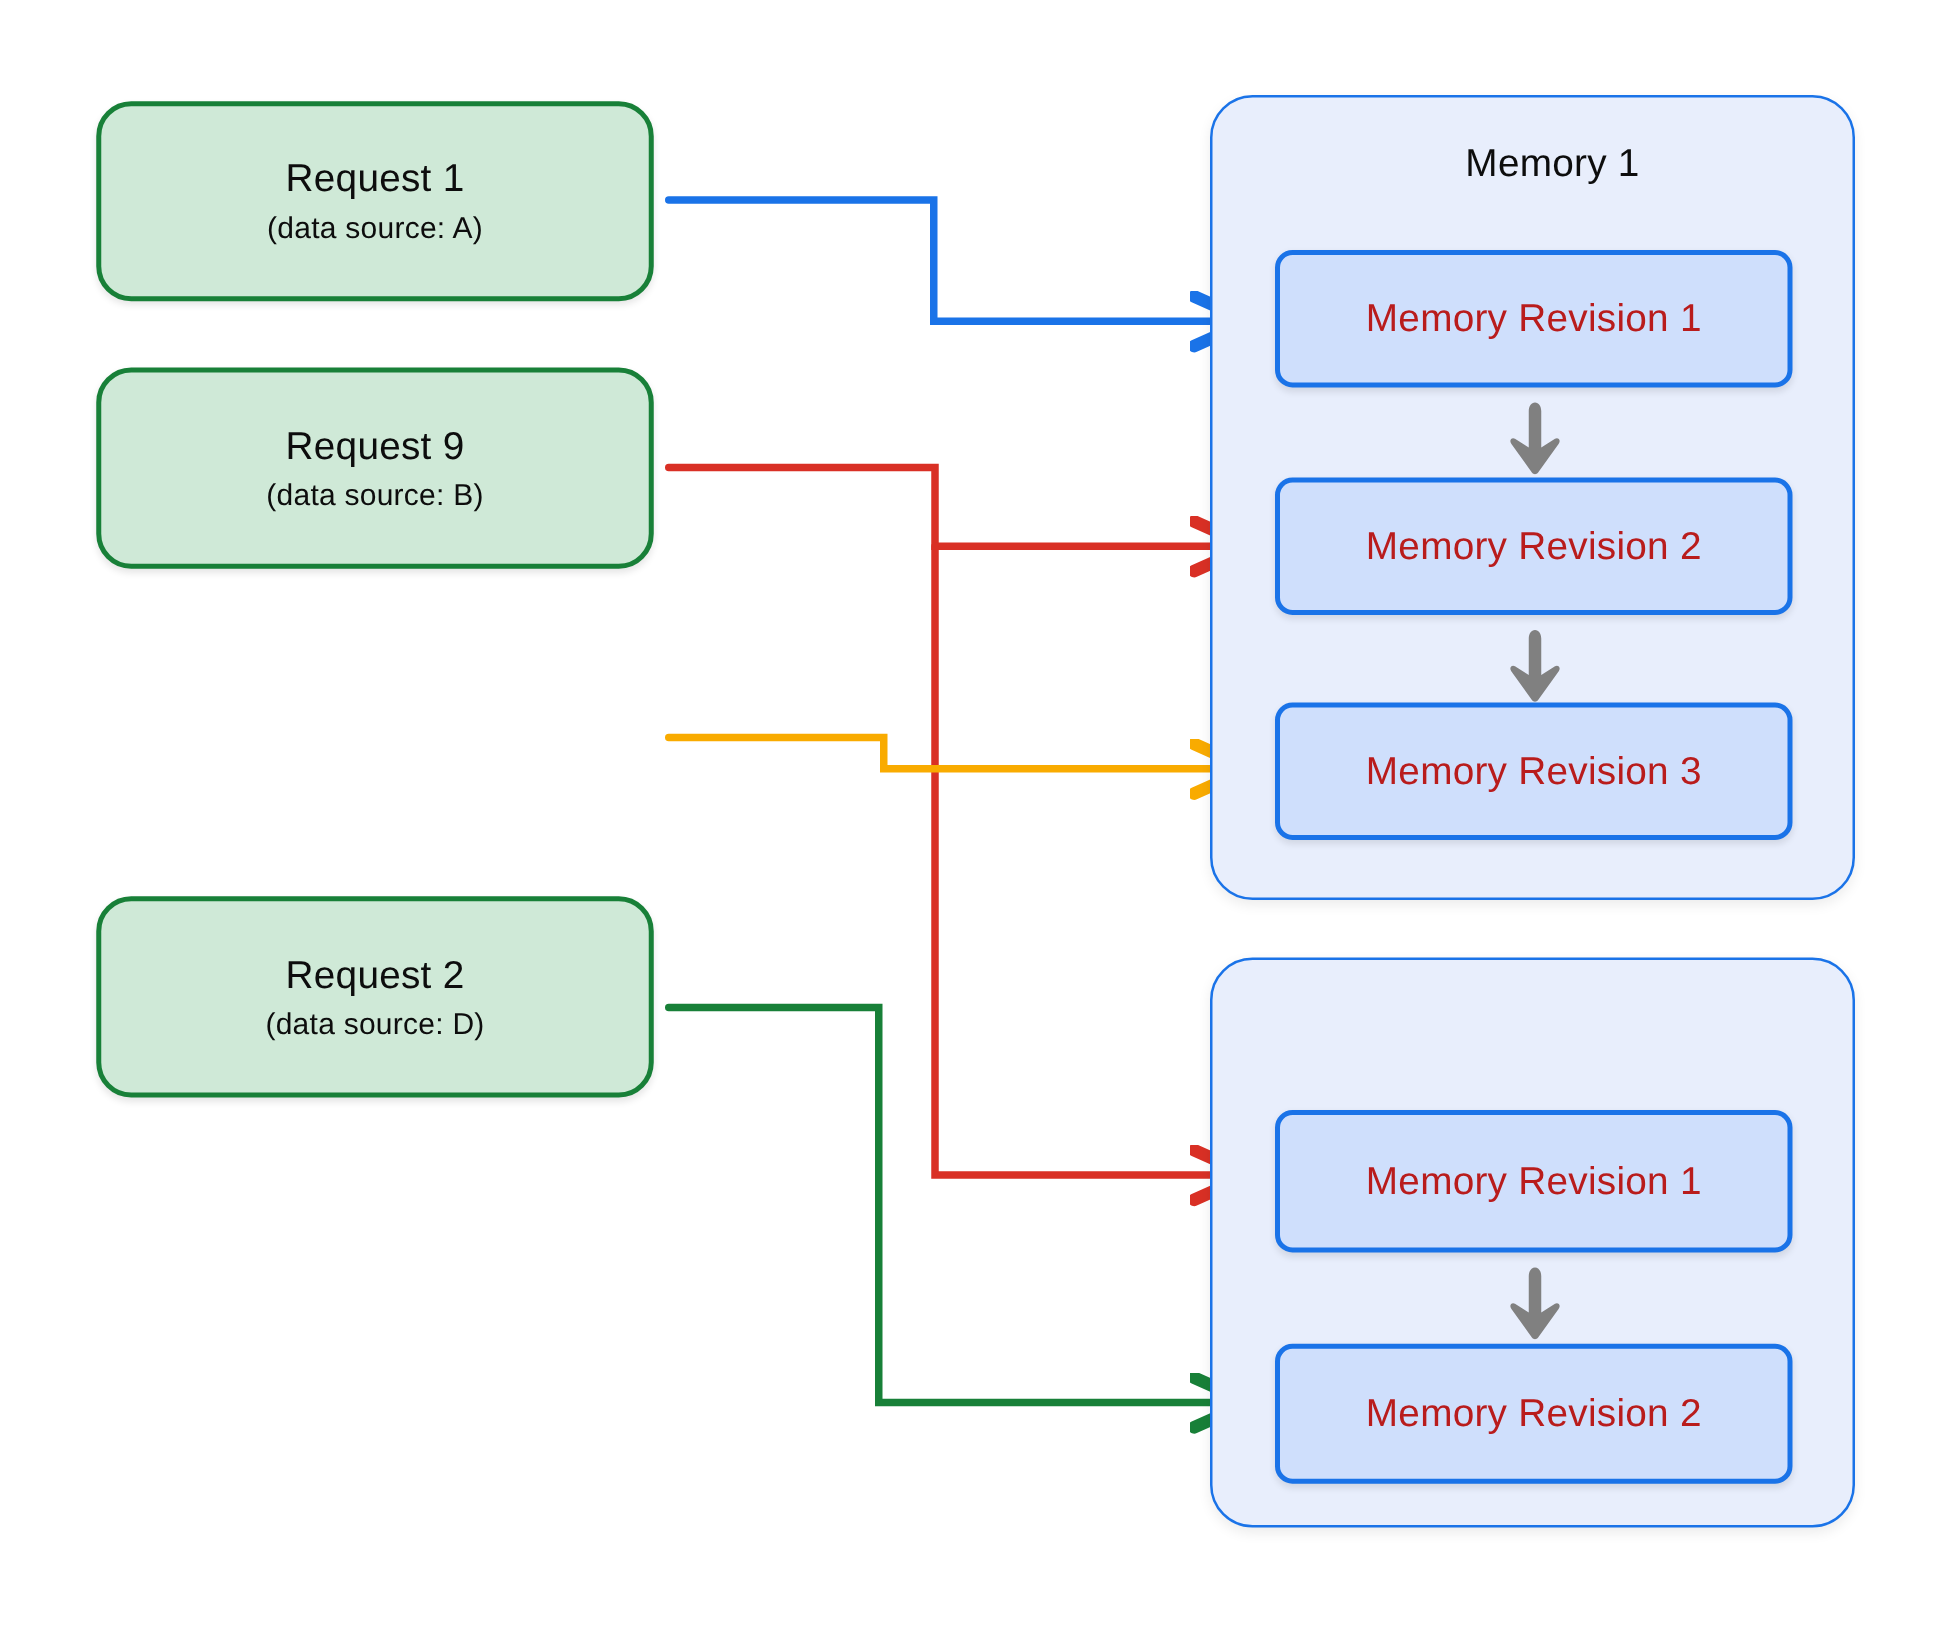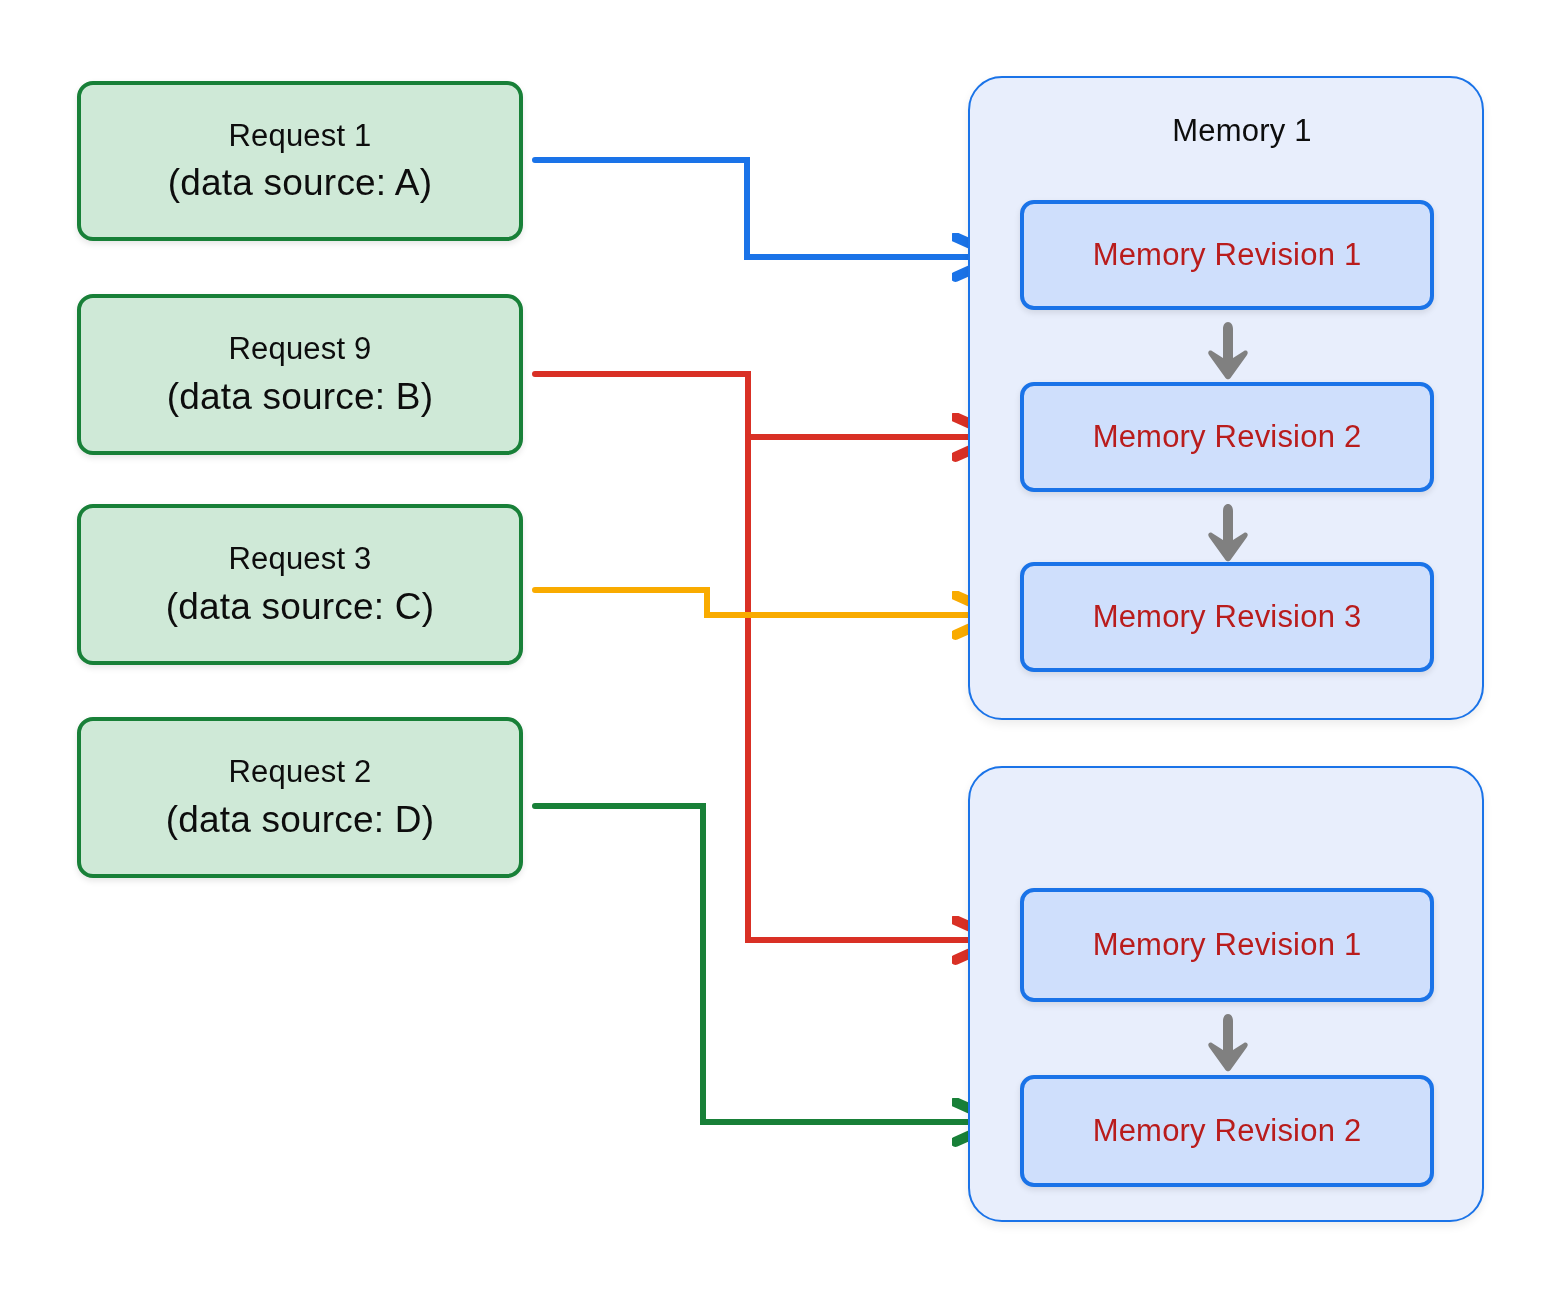--- a/index.html
+++ b/index.html
@@ -28,35 +28,35 @@
     height: 1308px;
     pointer-events: none;
   }
 
   
   .request-box {
     position: absolute;
     box-sizing: border-box;
     background: #cfe9d7;
     border: 4px solid #188038;
-    border-radius: 16px;
+    border-radius: 28px;
     display: flex;
     flex-direction: column;
     align-items: center;
     justify-content: center;
     box-shadow: 0 3px 6px rgba(0,0,0,0.10);
   }
   .request-title {
     font-size: 31px;
     color: #0d0d0d;
     line-height: 1.22;
     letter-spacing: 0.2px;
   }
   .request-sub {
-    font-size: 37px;
+    font-size: 24px;
     color: #0d0d0d;
     line-height: 1.22;
     margin-top: 6px;
     letter-spacing: 0.2px;
   }
 
   
   .memory-panel {
     position: absolute;
     box-sizing: border-box;
@@ -131,24 +131,20 @@
   <div class="request-box" style="left:77px; top:81px; width:446px; height:160px;">
     <div class="request-title">Request 1</div>
     <div class="request-sub">(data source: A)</div>
   </div>
 
   <div class="request-box" style="left:77px; top:294px; width:446px; height:161px;">
     <div class="request-title">Request 9</div>
     <div class="request-sub">(data source: B)</div>
   </div>
 
-  <div class="request-box" style="left:77px; top:504px; width:446px; height:161px;">
-    <div class="request-title">Request 3</div>
-    <div class="request-sub">(data source: C)</div>
-  </div>
 
   <div class="request-box" style="left:77px; top:717px; width:446px; height:161px;">
     <div class="request-title">Request 2</div>
     <div class="request-sub">(data source: D)</div>
   </div>
 
   <div class="memory-panel" style="left:968px; top:76px; width:516px; height:644px;">
     <div class="memory-title" style="top:35px;padding-left:32px;">Memory 1</div>
 
     <div class="revision-box" style="left:50px; top:122px; width:414px; height:110px;">

